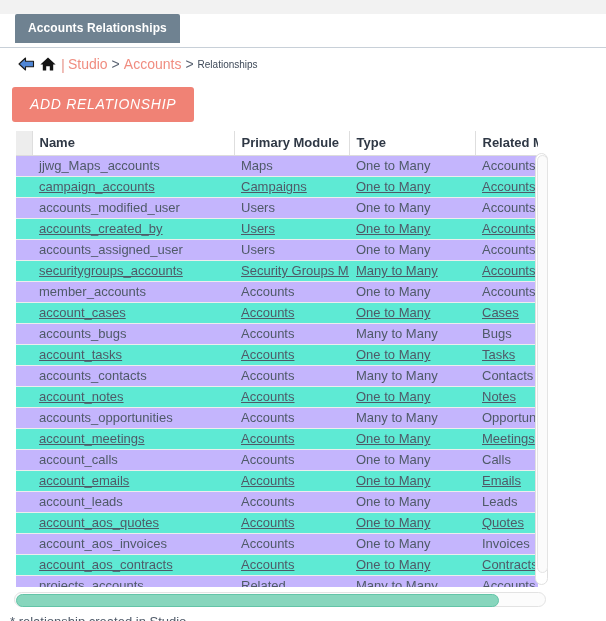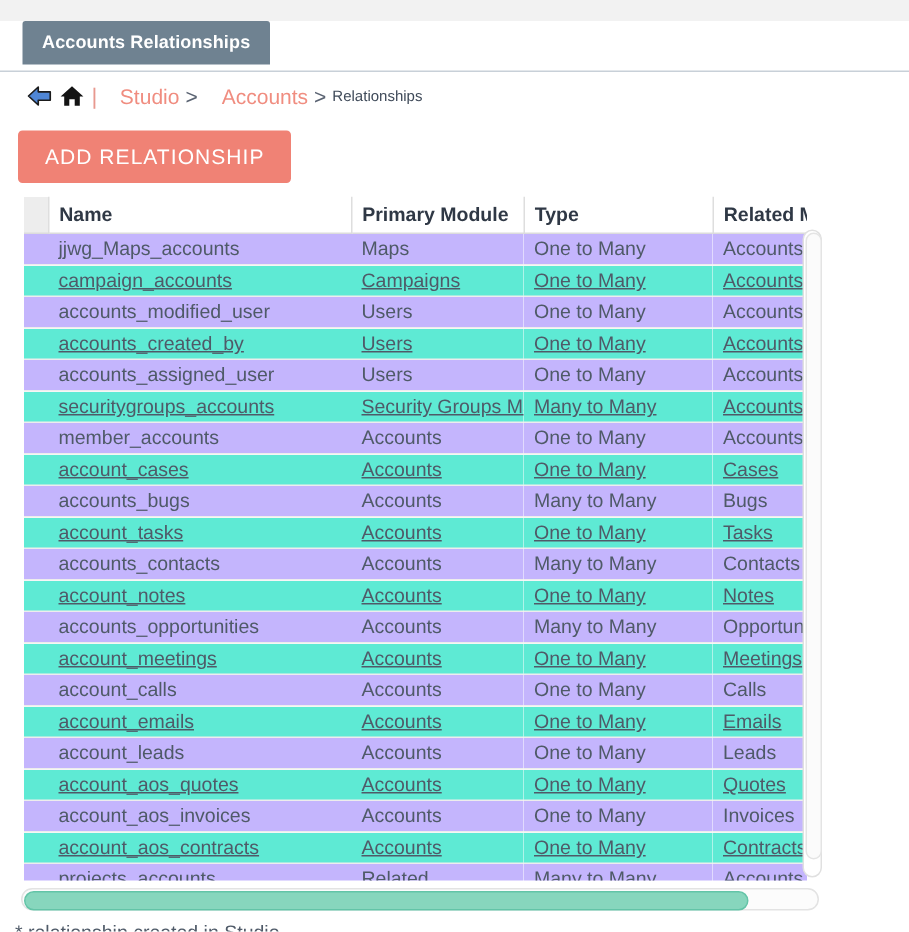--- a/index.html
+++ b/index.html
@@ -73,21 +73,20 @@
   .bc-pipe {
     color: #e8998f;
     margin: 0 3px 0 2px;
     font-size: 15px;
   }
   .bc-link {
     color: #f08d80;
     text-decoration: none;
     cursor: pointer;
     font-size: 14px;
-    margin-left: 12px;
   }
   .bc-sep {
     color: #5a6372;
     margin: 0 4px;
     font-size: 14px;
   }
   .bc-current {
     color: #3f4a59;
     font-size: 10px;
   }
@@ -101,20 +100,21 @@
     background: #f08275;
     color: #ffffff;
     border: none;
     border-radius: 3px;
     font-family: "Liberation Sans", sans-serif;
     font-size: 14px;
     letter-spacing: .7px;
     padding: 10px 18px 11px 18px;
     line-height: 14px;
     cursor: pointer;
+    font-style: italic;
   }
 
   
   .table-region {
     position: relative;
     margin-left: 16px;
     width: 538px;
     height: 456px;
     box-sizing: border-box;
   }

